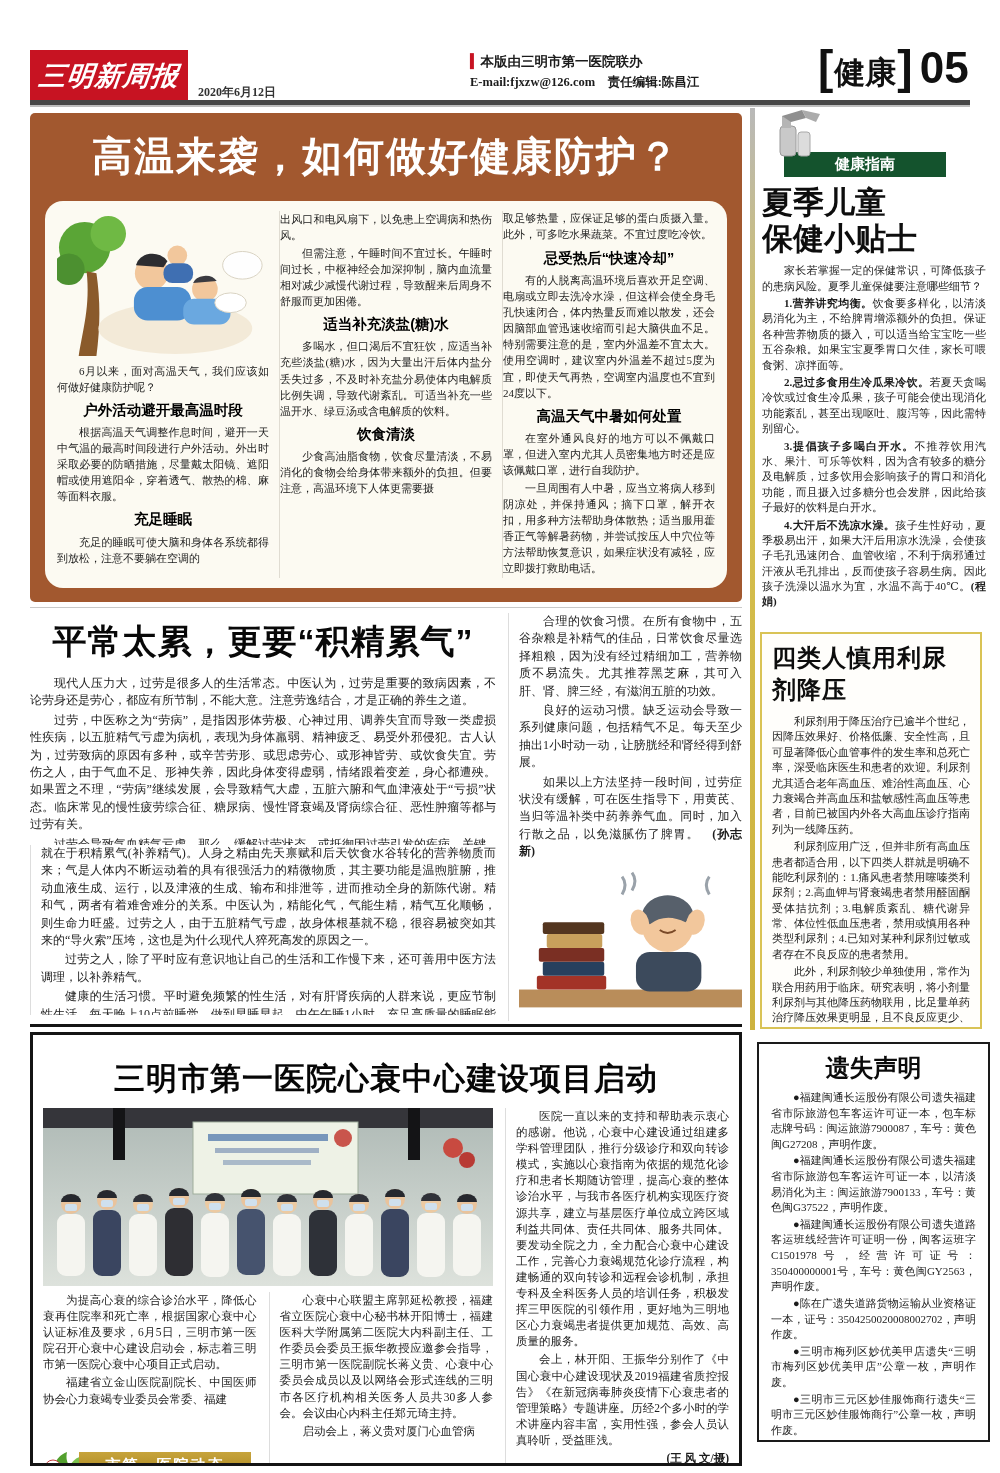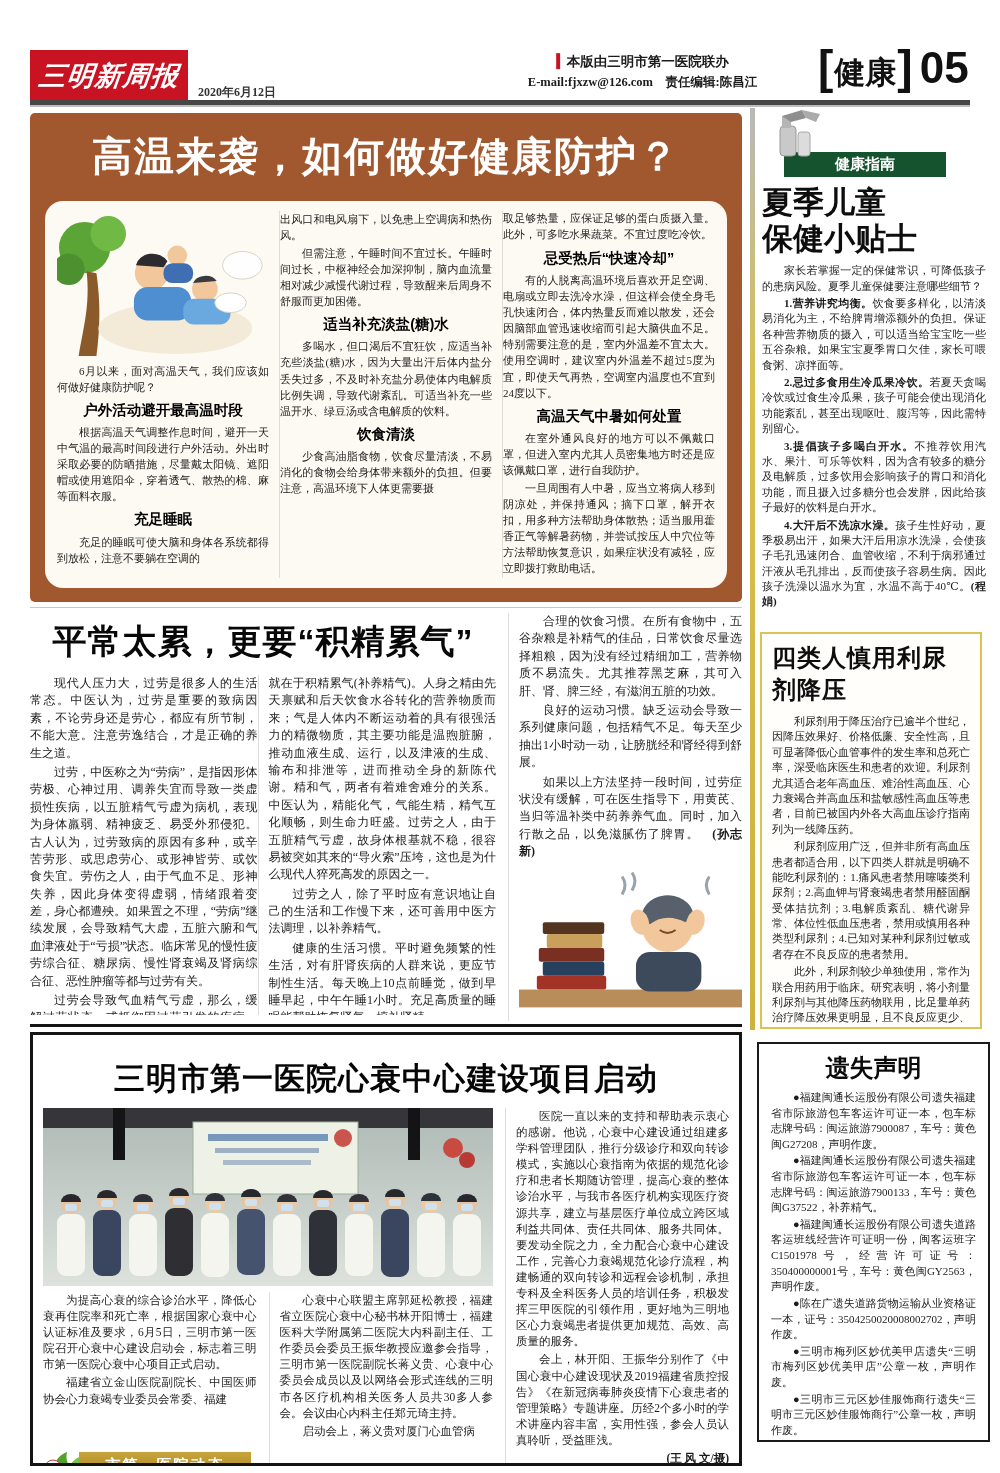--- a/index.html
+++ b/index.html
@@ -12,21 +12,21 @@
   .sans{font-family:"Liberation Sans","DejaVu Sans",sans-serif;}
   p{margin:0 0 2px 0;text-indent:2em;text-align:justify;}
   b{font-weight:bold;}
 
   
   .masthead{left:30px;top:50px;width:158px;height:52px;background:#c71322;
     display:flex;align-items:center;justify-content:center;}
   .masthead span{color:#fff;font-size:27px;font-weight:bold;font-style:italic;
     letter-spacing:1px;transform:skewX(-6deg);}
   .hdr-date{left:198px;top:84px;font-size:12px;font-weight:bold;color:#333;}
-  .hdr-lines{left:470px;top:52px;width:345px;text-align:center;line-height:1.55;}
+  .hdr-lines{left:470px;top:52px;width:345px;text-align:left;line-height:1.55;}
   .hdr-lines .l1{font-size:13.5px;font-weight:bold;}
   .hdr-lines .l1 .rbar{color:#c71322;}
   .hdr-lines .l2{font-size:12.5px;font-weight:bold;}
   .section-mark{left:818px;top:44px;width:165px;display:flex;align-items:baseline;color:#111;}
   .section-mark .br{font-size:46px;font-weight:900;line-height:1;}
   .section-mark .nm{font-size:31px;font-weight:900;line-height:1;margin:0 1px;}
   .section-mark .pg{font-size:44px;font-weight:900;line-height:1;margin-left:7px;}
   .hdr-rule{left:30px;top:100px;width:940px;height:5px;background:#474747;border-bottom:2px solid #bdbdbd;}
 
   
@@ -56,21 +56,21 @@
   .side2{position:absolute;left:10px;top:524px;width:222px;height:397px;
     border:2px solid #d9c355;background:#fffefb;padding:8px 10px;box-sizing:border-box;overflow:hidden;}
   .side2-title{font-size:24px;font-weight:900;margin:0 0 8px;color:#0d0d0d;letter-spacing:1px;}
 
   
   .mid-rule-top{left:30px;top:607px;width:712px;height:1px;background:#c9c9c9;}
   .mid-band{left:30px;top:613px;width:712px;height:408px;display:flex;gap:12px;overflow:hidden;justify-content:flex-end;}
   .mid-left{width:466px;}
   .mid-title{text-align:center;font-size:34px;font-weight:900;letter-spacing:1px;
     padding:6px 0 10px;color:#080808;}
-  .mid-cols{display:flex;height:340px;overflow:hidden;}
+  .mid-cols{display:flex;height:340px;overflow:hidden;flex-direction:column;}
   .mid-col{flex:1;font-size:12px;line-height:1.45;overflow:hidden;}
   .mid-col + .mid-col{border-left:1px solid #ddd;padding-left:10px;}
   .mid-right{flex:1;font-size:12px;line-height:1.45;border-left:1px solid #ddd;padding-left:10px;overflow:hidden;}
   .tired-box{width:100%;height:150px;margin-top:4px;}
   .mid-rule-bot{left:30px;top:1024px;width:712px;height:3px;background:#141414;}
 
   
   .heart-box{left:30px;top:1032px;width:712px;height:434px;border:3px solid #141414;
     box-sizing:border-box;padding:19px 10px;overflow:hidden;}
   .heart-title{text-align:center;font-size:31px;font-weight:900;letter-spacing:1px;padding:4px 0 8px;color:#060606;}
@@ -361,18 +361,18 @@
       <p>医院一直以来的支持和帮助表示衷心的感谢。他说，心衰中心建设通过组建多学科管理团队，推行分级诊疗和双向转诊模式，实施以心衰指南为依据的规范化诊疗和患者长期随访管理，提高心衰的整体诊治水平，与我市各医疗机构实现医疗资源共享，建立与基层医疗单位成立跨区域利益共同体、责任共同体、服务共同体。要发动全院之力，全力配合心衰中心建设工作，完善心力衰竭规范化诊疗流程，构建畅通的双向转诊和远程会诊机制，承担专科及全科医务人员的培训任务，积极发挥三甲医院的引领作用，更好地为三明地区心力衰竭患者提供更加规范、高效、高质量的服务。</p>
       <p>会上，林开阳、王振华分别作了《中国心衰中心建设现状及2019福建省质控报告》《在新冠病毒肺炎疫情下心衰患者的管理策略》专题讲座。历经2个多小时的学术讲座内容丰富，实用性强，参会人员认真聆听，受益匪浅。</p>
       <span class="sig-right">(王 风 文/摄)</span>
     </div>
   </div>
 </div>
 
 <div class="abs lost-box">
   <div class="lost-title sans">遗失声明</div>
   <p>●福建闽通长运股份有限公司遗失福建省市际旅游包车客运许可证一本，包车标志牌号码：闽运旅游7900087，车号：黄色闽G27208，声明作废。</p>
-  <p>●福建闽通长运股份有限公司遗失福建省市际旅游包车客运许可证一本，包车标志牌号码：闽运旅游7900133，车号：黄色闽G37522，补养精气。</p>
+  <p>●福建闽通长运股份有限公司遗失福建省市际旅游包车客运许可证一本，以清淡易消化为主：闽运旅游7900133，车号：黄色闽G37522，声明作废。</p>
   <p>●福建闽通长运股份有限公司遗失道路客运班线经营许可证明一份，闽客运班字C1501978号，经营许可证号：350400000001号，车号：黄色闽GY2563，声明作废。</p>
   <p>●陈在广遗失道路货物运输从业资格证一本，证号：3504250020008002702，声明作废。</p>
   <p>●三明市梅列区妙优美甲店遗失“三明市梅列区妙优美甲店”公章一枚，声明作废。</p>
   <p>●三明市三元区妙佳服饰商行遗失“三明市三元区妙佳服饰商行”公章一枚，声明作废。</p>
 </div>
 
 </body></html>

